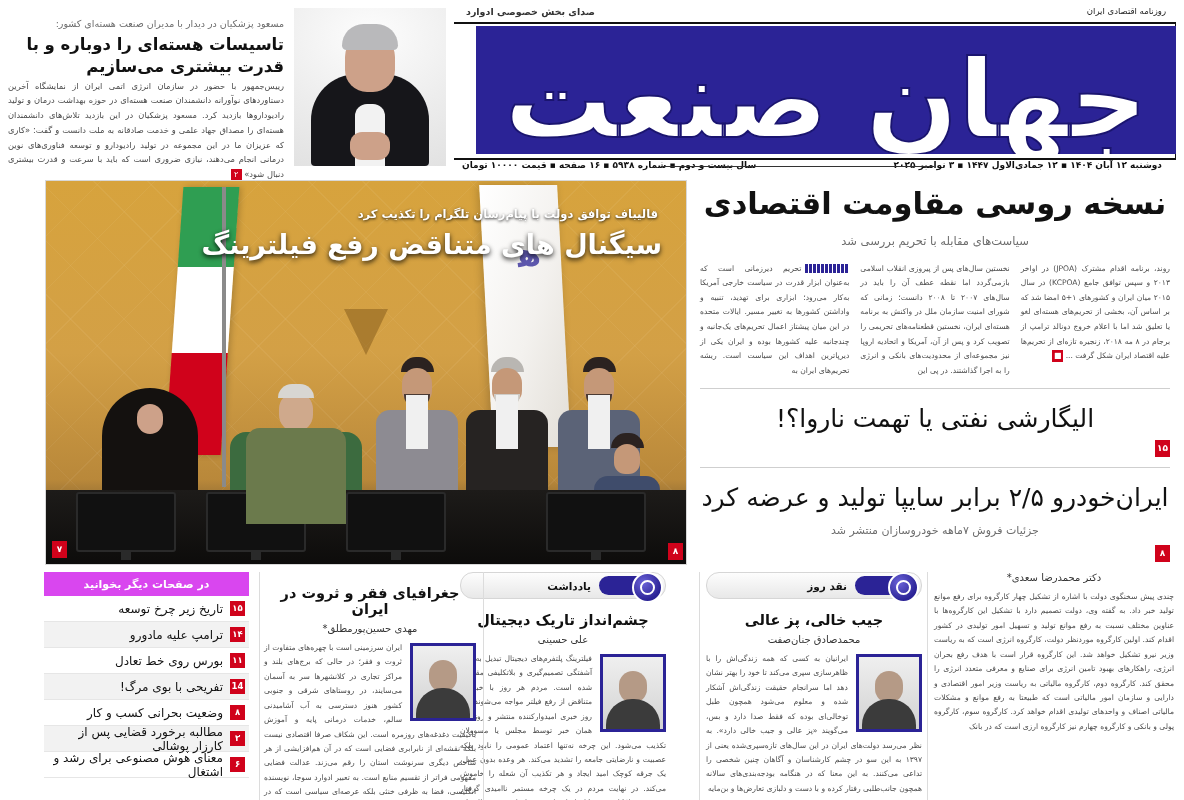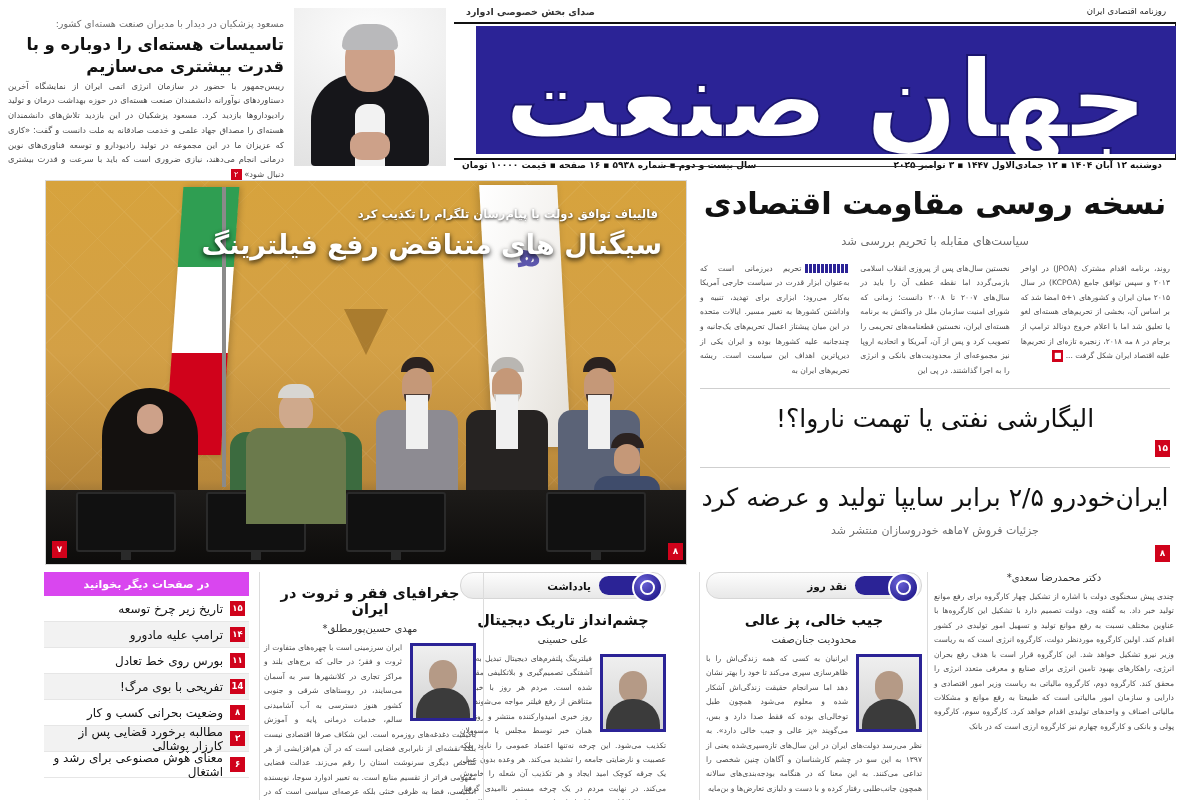--- a/index.html
+++ b/index.html
@@ -288,21 +288,21 @@
       <div class="b-body">چندی پیش سخنگوی دولت با اشاره از تشکیل چهار کارگروه برای رفع موانع تولید خبر داد. به گفته وی، دولت تصمیم دارد با تشکیل این کارگروه‌ها با عناوین مختلف نسبت به رفع موانع تولید و تسهیل امور تولیدی در کشور اقدام کند. اولین کارگروه موردنظر دولت، کارگروه انرژی است که به ریاست وزیر نیرو تشکیل خواهد شد. این کارگروه قرار است با هدف رفع بحران انرژی، راهکارهای بهبود تامین انرژی برای صنایع و معرفی متعدد انرژی را محقق کند. کارگروه دوم، کارگروه مالیاتی به ریاست وزیر امور اقتصادی و دارایی و سازمان امور مالیاتی است که طبیعتا به رفع موانع و مشکلات مالیاتی اصناف و واحدهای تولیدی اقدام خواهد کرد. کارگروه سوم، کارگروه پولی و بانکی و کارگروه چهارم نیز کارگروه ارزی است که در بانک</div>
     </div>
 
     <div class="bcol" style="right:262px;width:216px;">
       <div class="tab">
         <div class="tab-fill"></div>
         <div class="tab-ico"></div>
         <div class="tab-lbl dark">نقد روز</div>
       </div>
       <div class="b-title">جیب خالی، پز عالی</div>
-      <div class="b-author">محدودیت جنان‌صفت</div>
+      <div class="b-author">محمدصادق جنان‌صفت</div>
       <div class="b-body">
         <span class="b-avatar">
           <span class="ar"></span>
             <span class="ah"></span>
             <span class="ab"></span>
         </span>
         <span>ایرانیان به کسی که همه زندگی‌اش را با ظاهرسازی سپری می‌کند تا خود را بهتر نشان دهد اما سرانجام حقیقت زندگی‌اش آشکار شده و معلوم می‌شود همچون طبل توخالی‌ای بوده که فقط صدا دارد و بس، می‌گویند «پز عالی و جیب خالی دارد». به نظر می‌رسد دولت‌های ایران در این سال‌های تازه‌سپری‌شده یعنی از ۱۳۹۷ به این سو در چشم کارشناسان و آگاهان چنین شخصی را تداعی می‌کنند. به این معنا که در هنگامه بودجه‌بندی‌های سالانه همچون جانب‌طلبی رفتار کرده و با دست و دلبازی تعارض‌ها و بن‌مایه</span>
       </div>
     </div>
 

